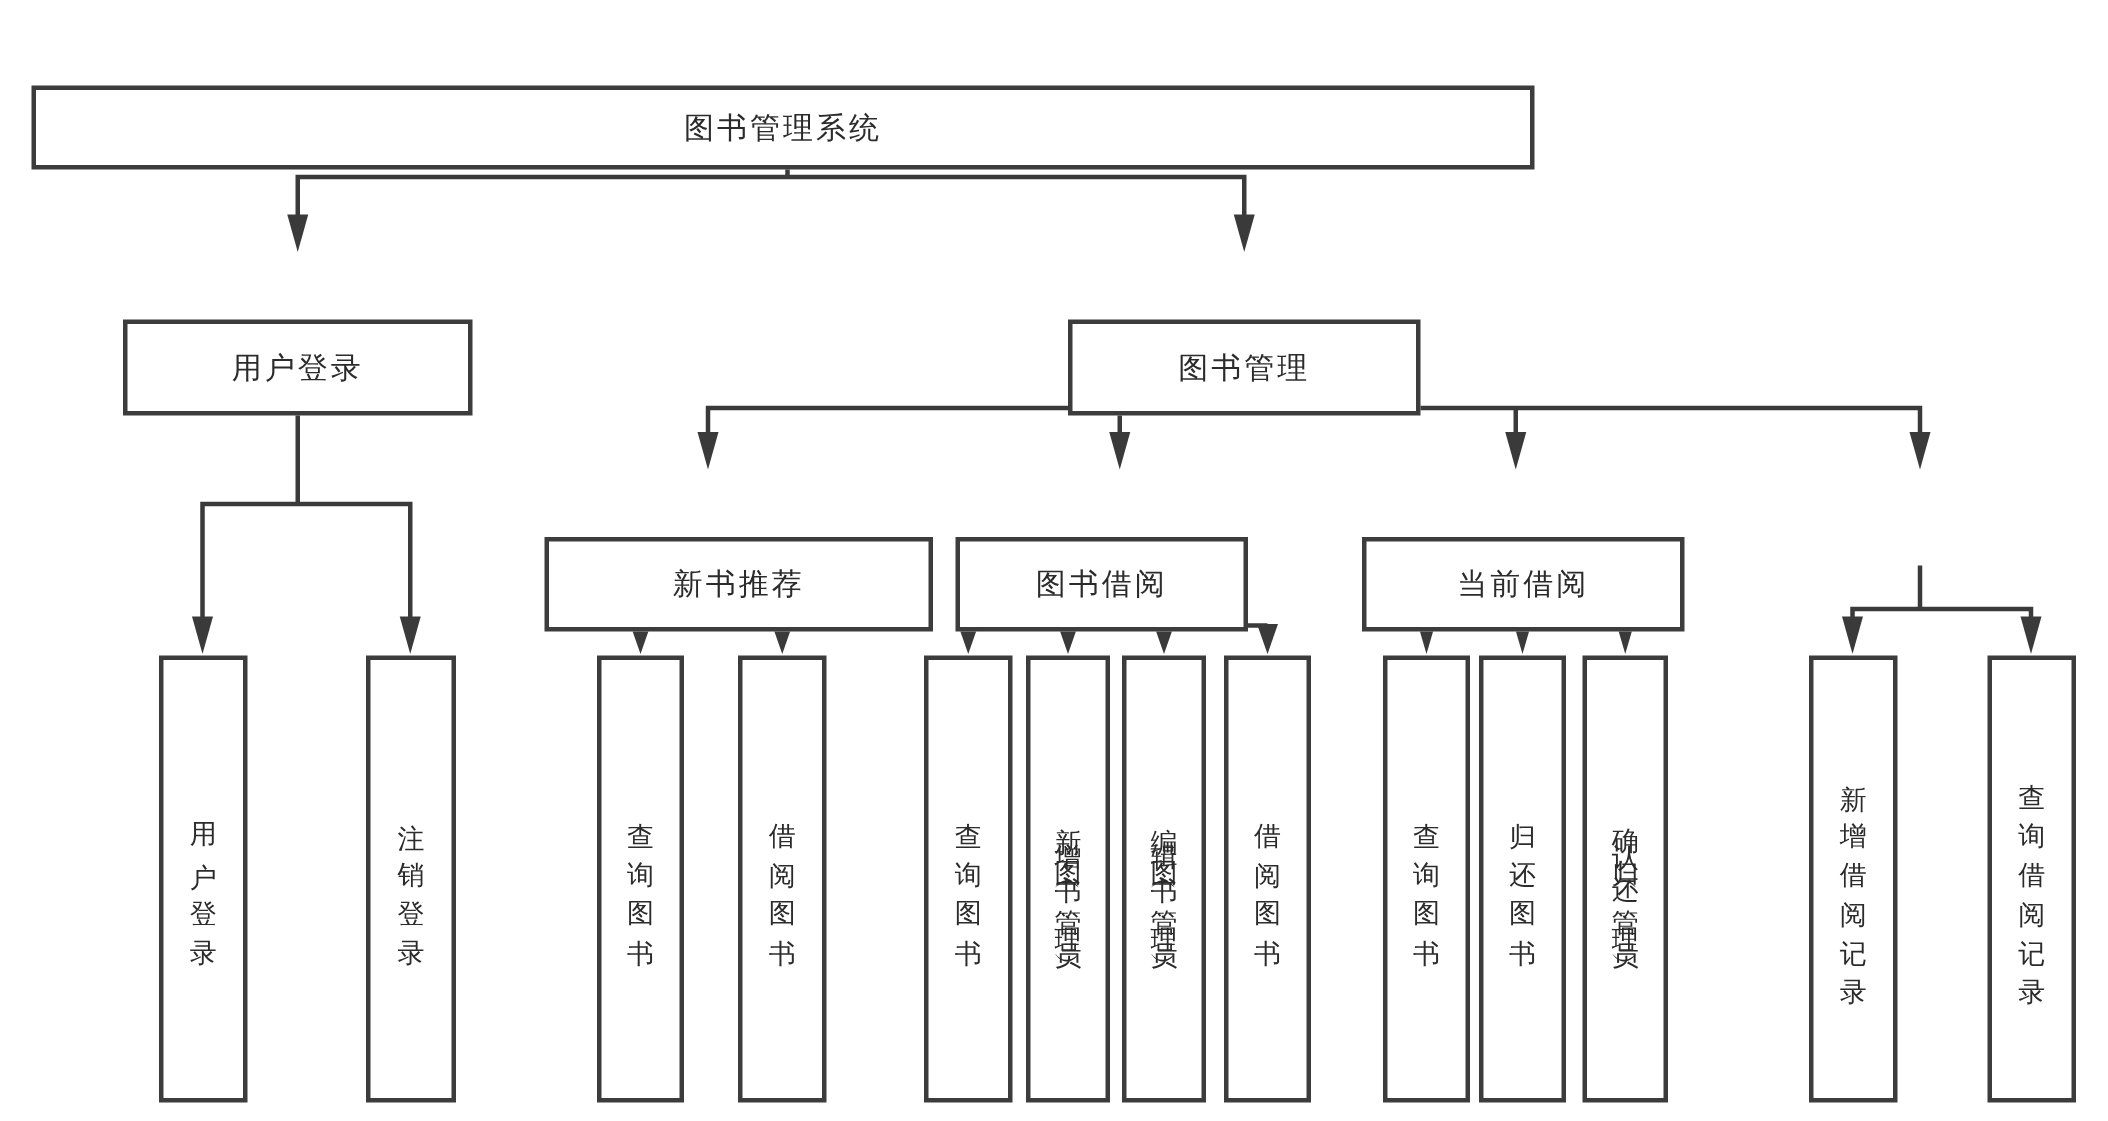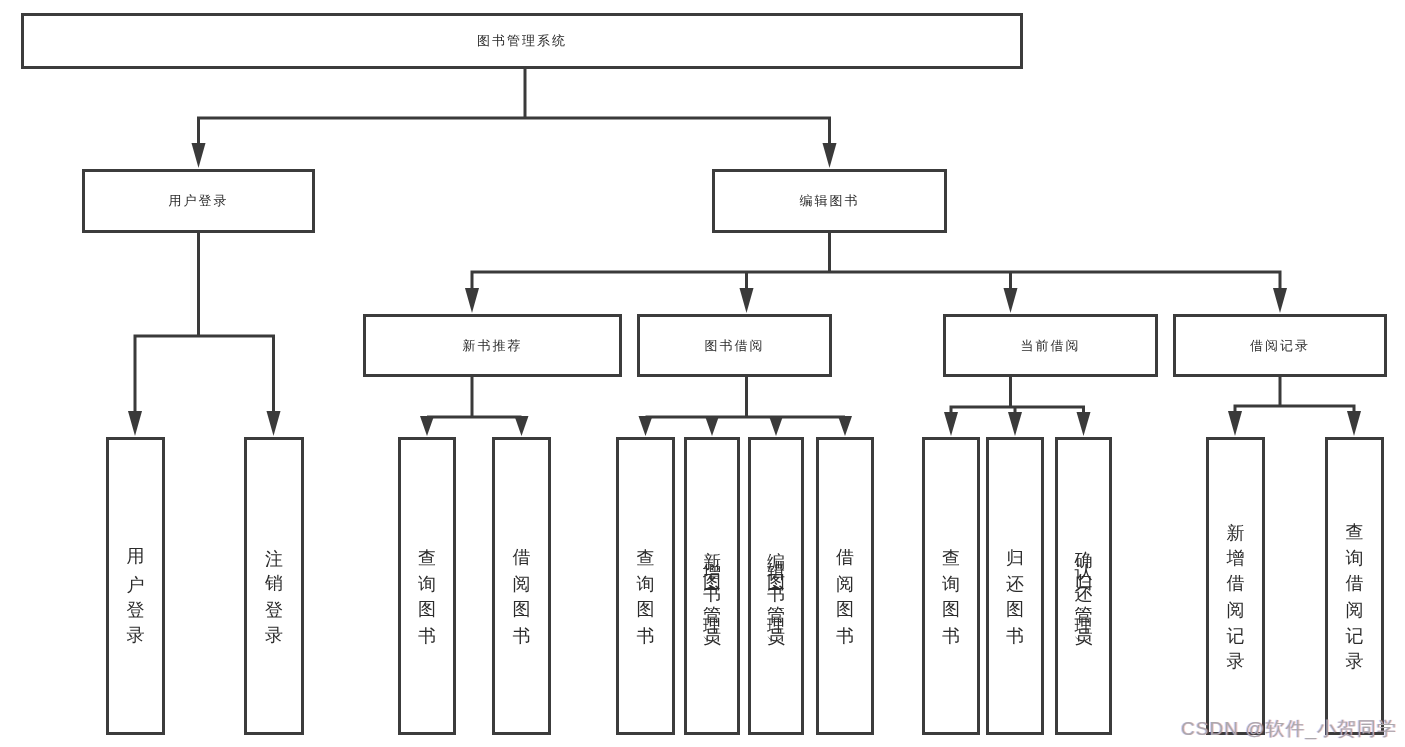--- a/index.html
+++ b/index.html
@@ -25,23 +25,24 @@
     z-index:1;
   }
   .wires path{stroke:var(--line);stroke-width:3;fill:none;}
   .wires polygon{fill:var(--line);stroke:none;}
   .hbox{
     position:absolute;
     box-sizing:border-box;
     border:3px solid var(--border);
     background:#fff;
     display:flex;align-items:center;justify-content:center;
-    font-size:13px;letter-spacing:2px;color:var(--text);
+    font-size:20px;letter-spacing:2px;color:var(--text);
     z-index:2;
     white-space:nowrap;
+    margin-top:44px;
   }
   .vbox{
     position:absolute;
     box-sizing:border-box;
     border:3px solid var(--border);
     background:#fff;
     display:flex;align-items:center;justify-content:center;
     top:437px;height:298px;
     font-size:18px;color:var(--text);
     z-index:2;
@@ -121,34 +122,31 @@
   </svg>
 
   <div class="hbox" style="left:21px;top:13px;width:1002px;height:56px;">
     <span>图书管理系统</span>
   </div>
 
   <div class="hbox" style="left:82px;top:169px;width:233px;height:64px;">
     <span>用户登录</span>
   </div>
   <div class="hbox" style="left:712px;top:169px;width:235px;height:64px;">
-    <span>编辑图书</span>
+    <span>图书管理</span>
   </div>
 
   <div class="hbox" style="left:363px;top:314px;width:259px;height:63px;">
     <span>新书推荐</span>
   </div>
   <div class="hbox" style="left:637px;top:314px;width:195px;height:63px;">
     <span>图书借阅</span>
   </div>
-  <div class="hbox" style="left:943px;top:314px;width:215px;height:63px;">
+  <div class="hbox" style="left:908px;top:314px;width:215px;height:63px;">
     <span>当前借阅</span>
-  </div>
-  <div class="hbox" style="left:1173px;top:314px;width:214px;height:63px;">
-    <span>借阅记录</span>
   </div>
 
   <div class="vbox" style="left:106px;width:59px;">
     <span class="vlabel" style="letter-spacing: 26px;">用户登录</span>
   </div>
   <div class="vbox" style="left:244px;width:60px;">
     <span class="vlabel" style="letter-spacing: 26px;">注销登录</span>
   </div>
   <div class="vbox" style="left:398px;width:58px;">
     <span class="vlabel" style="letter-spacing: 26px;">查询图书</span>
@@ -177,14 +175,13 @@
   <div class="vbox" style="left:1055px;width:57px;">
     <span class="vlabel" style="letter-spacing: 11px;">确认归还（管理员）</span>
   </div>
   <div class="vbox" style="left:1206px;width:59px;">
     <span class="vlabel" style="letter-spacing: 26px;">新增借阅记录</span>
   </div>
   <div class="vbox" style="left:1325px;width:59px;">
     <span class="vlabel" style="letter-spacing: 26px;">查询借阅记录</span>
   </div>
 
-  <div class="watermark">CSDN @软件_小贺同学</div>
 </div>
 
 </body></html>

